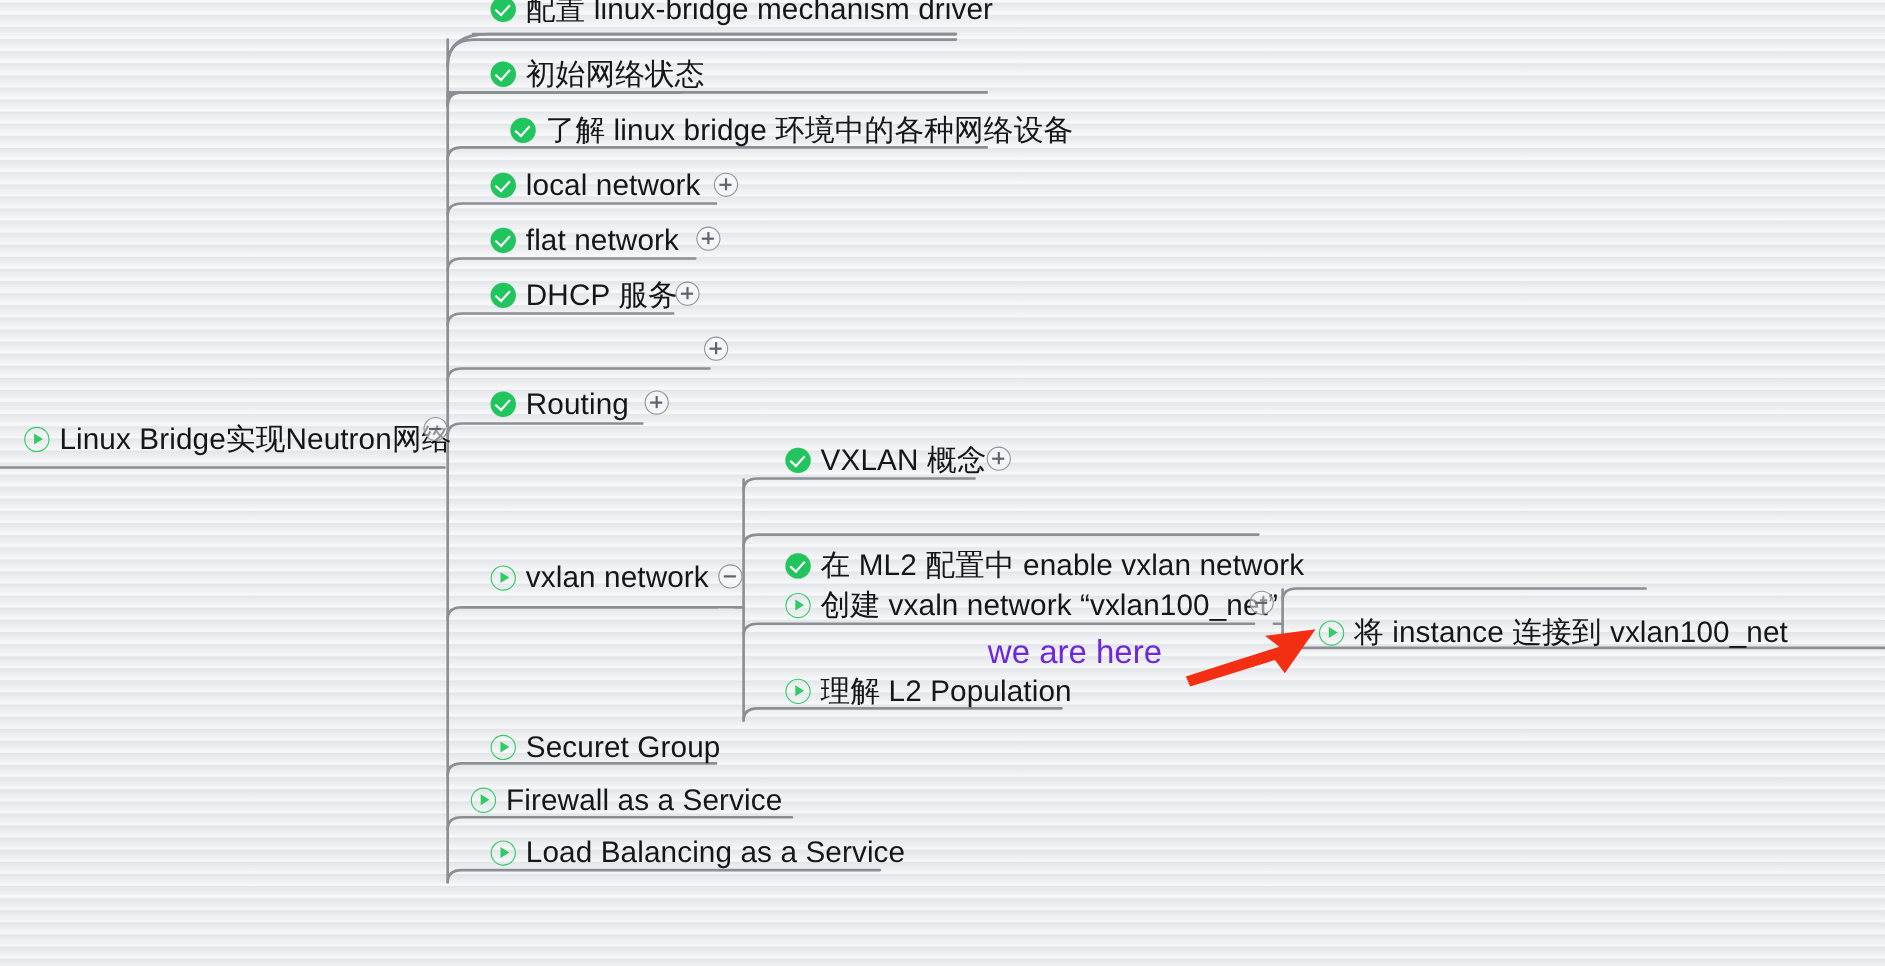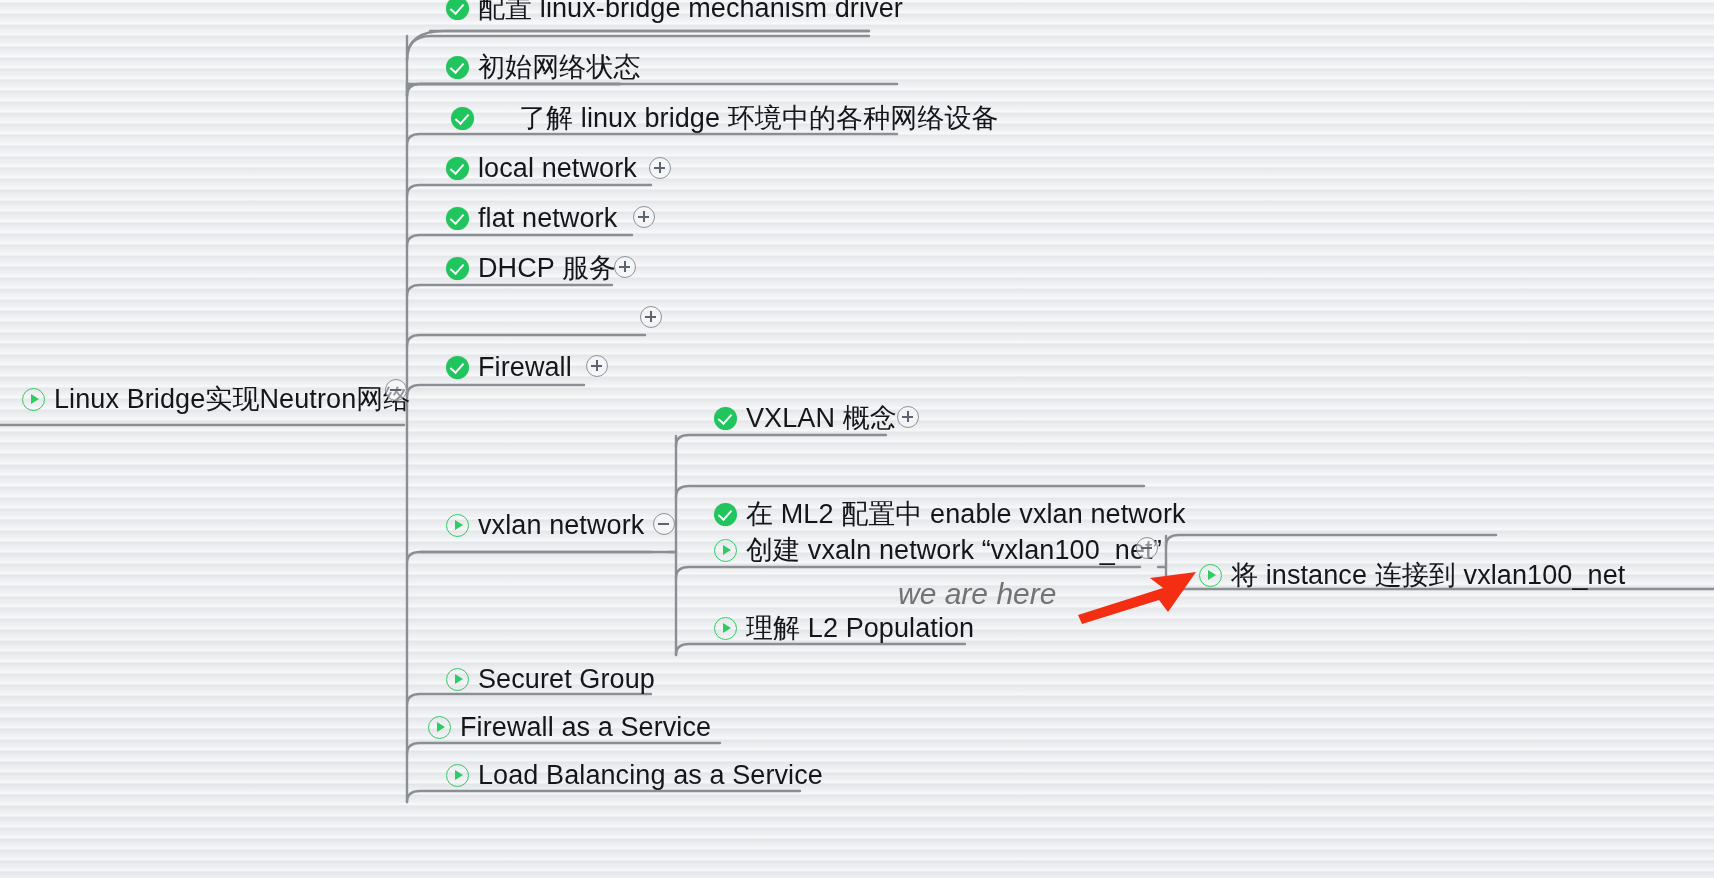--- a/index.html
+++ b/index.html
@@ -80,24 +80,23 @@
   }
   .toggle::before,.toggle::after{
     content:"";position:absolute;background:#5b6470;
   }
   .toggle::before{left:4px;top:8.8px;width:11px;height:2px;}
   .toggle.plus::after{left:8.8px;top:4px;width:2px;height:11px;}
   .toggle.minus::after{display:none;}
 
   .annot{
     position:absolute;
-    color:#737373;
+    color:#6d28d9;
     font-size:30px;
     white-space:nowrap;
-    font-style:italic;
   }
 </style>
 </head>
 <body>
 
 <div id="canvas"></div>
 
 <div id="layer">
 
   <svg class="wires" xmlns="http://www.w3.org/2000/svg">
@@ -162,21 +161,21 @@
   <div class="node" style="left:446px;top:-15px;">
     <span class="ico done"></span>
     <span class="txt">配置 linux-bridge mechanism driver</span>
   </div>
 
   <div class="node" style="left:446px;top:44px;">
     <span class="ico done"></span>
     <span class="txt">初始网络状态</span>
   </div>
 
-  <div class="node" style="left:451px;top:95px;gap:36px;">
+  <div class="node" style="left:464px;top:95px;">
     <span class="ico done"></span>
     <span class="txt">了解 linux bridge 环境中的各种网络设备</span>
   </div>
 
   <div class="node" style="left:446px;top:145px;">
     <span class="ico done"></span>
     <span class="txt">local network</span>
   </div>
   <div class="toggle plus" style="left:649px;top:157px;"></div>
 
@@ -189,21 +188,21 @@
   <div class="node" style="left:446px;top:245px;">
     <span class="ico done"></span>
     <span class="txt">DHCP 服务</span>
   </div>
   <div class="toggle plus" style="left:614px;top:256px;"></div>
 
   <div class="toggle plus" style="left:640px;top:306px;"></div>
 
   <div class="node" style="left:446px;top:344px;">
     <span class="ico done"></span>
-    <span class="txt">Firewall</span>
+    <span class="txt">Routing</span>
   </div>
   <div class="toggle plus" style="left:586px;top:355px;"></div>
 
   <div class="node" style="left:446px;top:502px;text-align:right;">
     <span class="ico todo"></span>
     <span class="txt">vxlan network</span>
   </div>
   <div class="toggle minus" style="left:653px;top:513px;"></div>
 
   <div class="node" style="left:714px;top:395px;">

